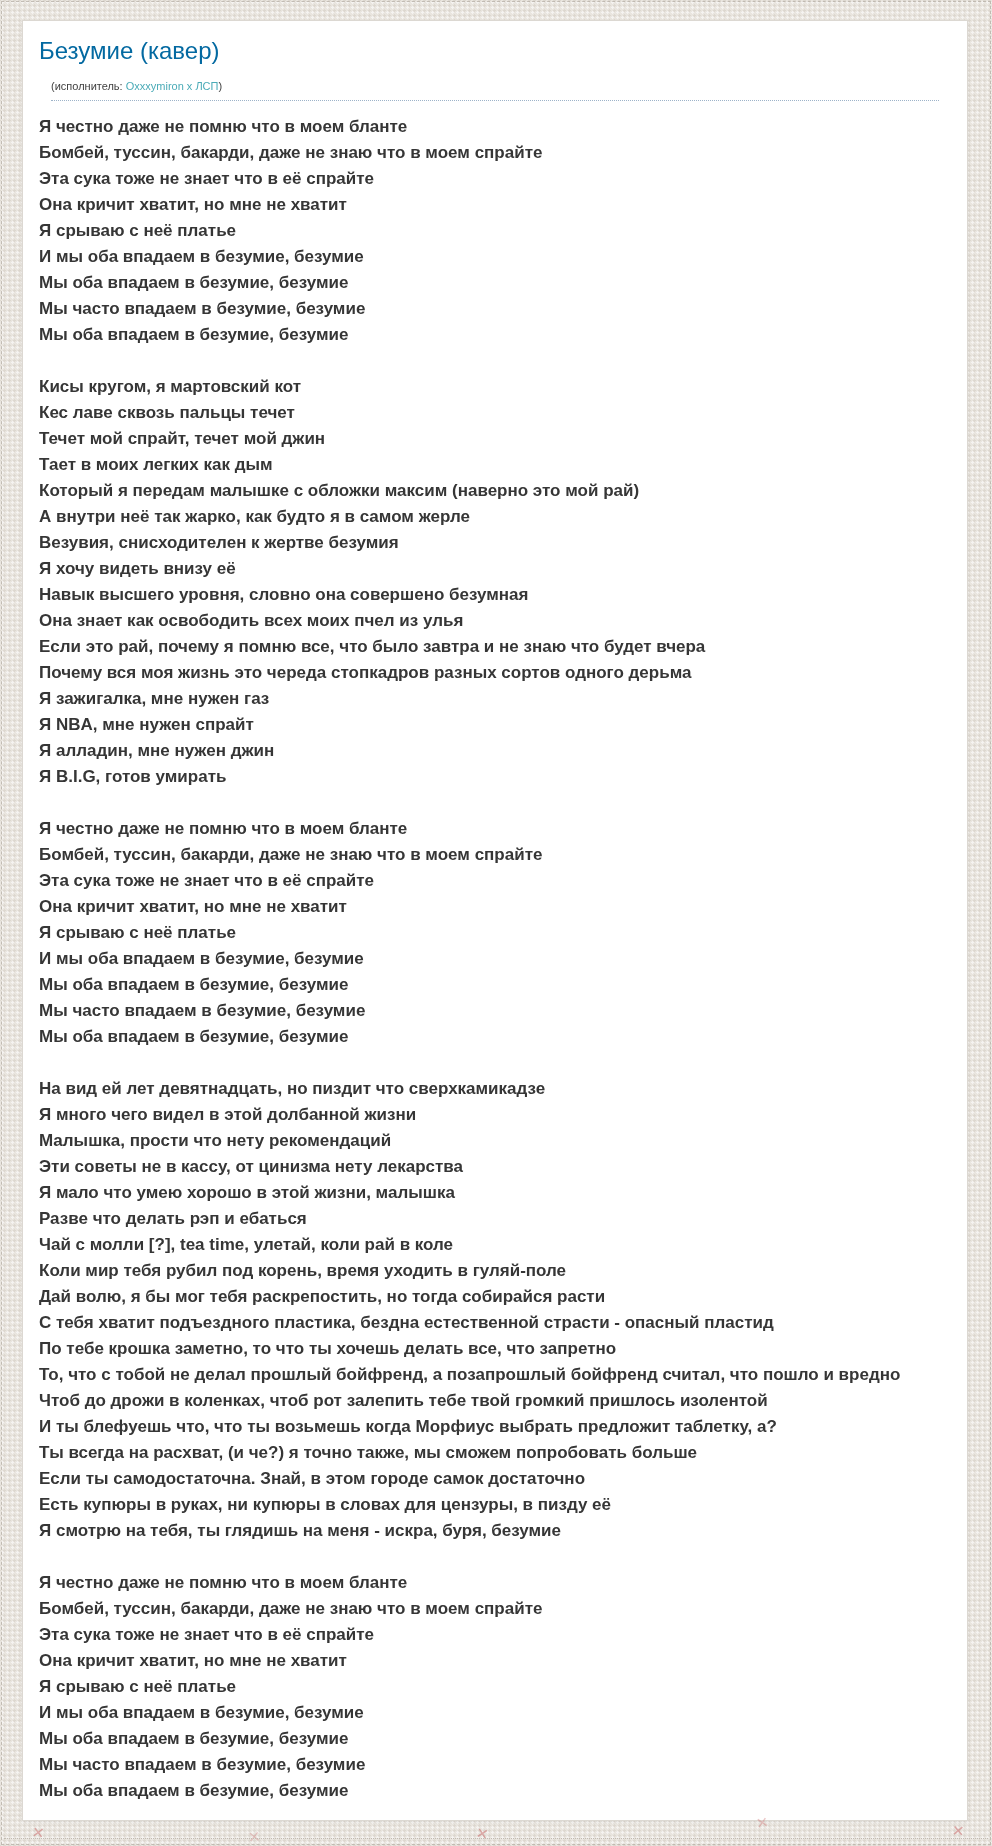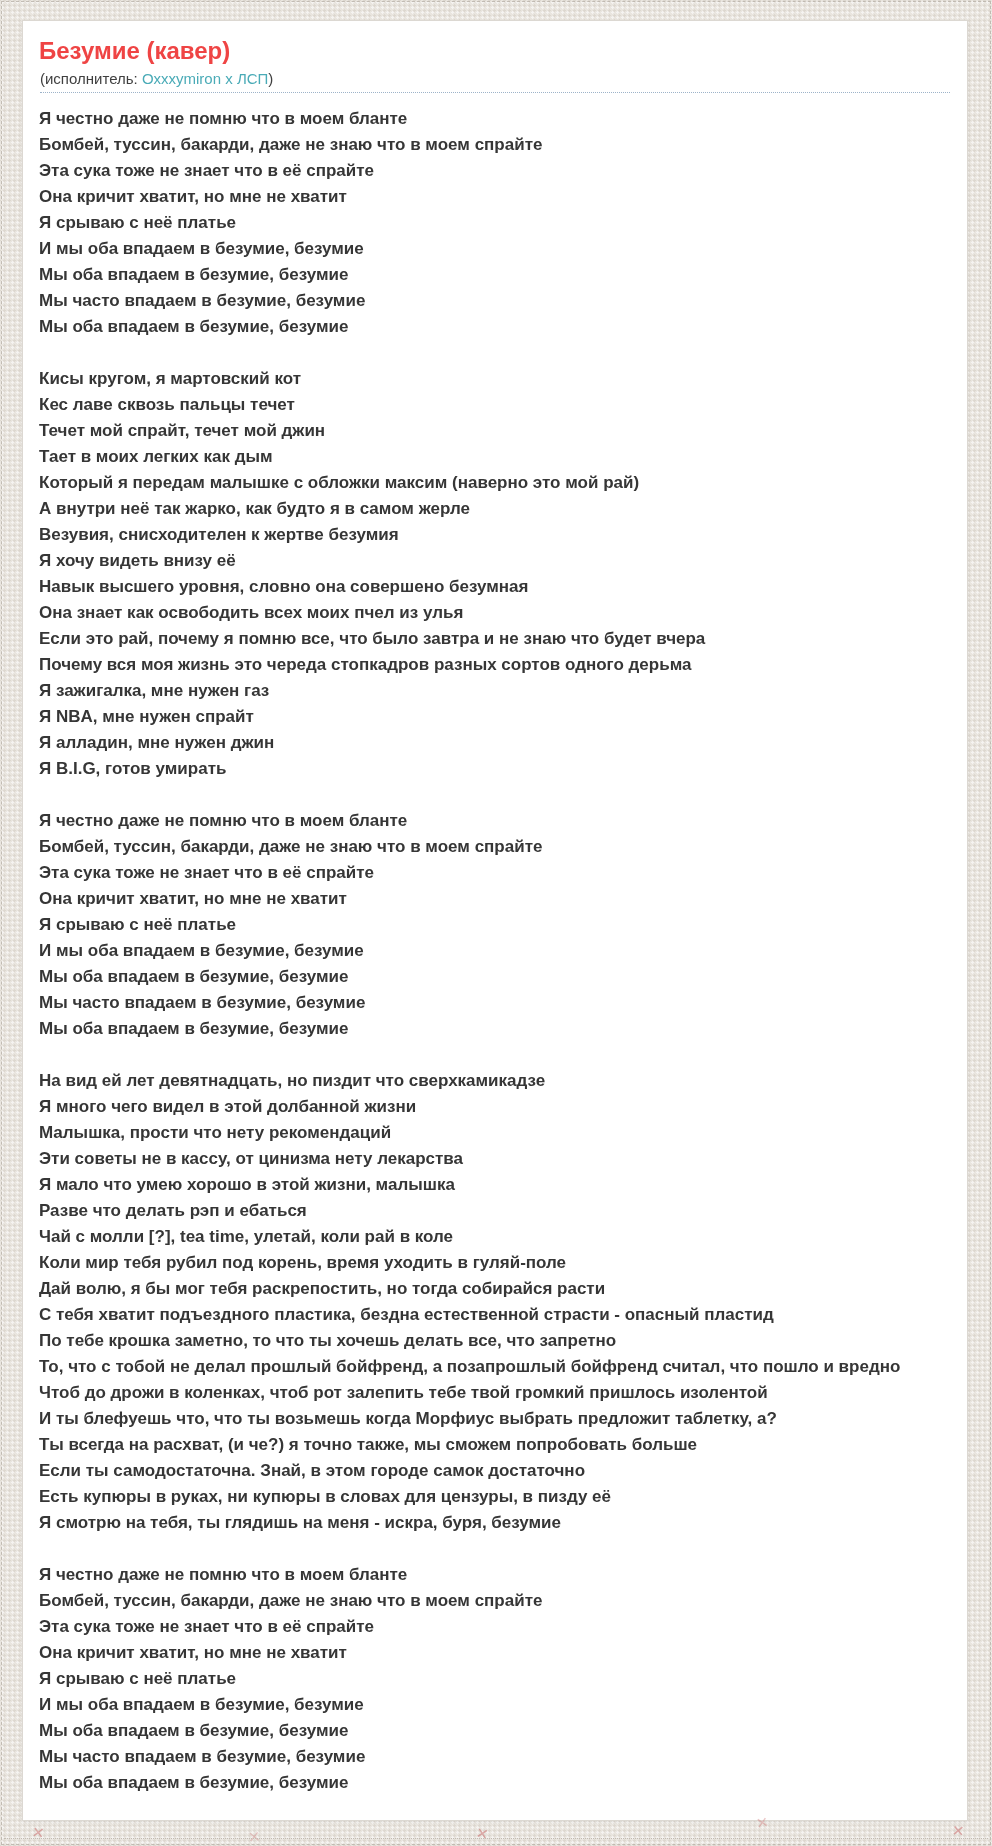--- a/index.html
+++ b/index.html
@@ -31,26 +31,26 @@
     background: #ffffff;
     border: 1px solid #dcd8d2;
     box-shadow: 0 1px 3px rgba(0,0,0,0.07);
     box-sizing: border-box;
     padding: 16px;
   }
   h1.song-title {
     margin: 0 0 4px 0;
     font-size: 24px;
     line-height: 28px;
-    font-weight: 700;
-    color: #ef4444;
+    font-weight: 400;
+    color: #0369a1;
   }
   .artist-line {
-    margin: 1px;
-    font-size: 15px;
+    margin: 12px;
+    font-size: 11px;
     line-height: 19px;
     color: #3f3f3f;
     border-bottom: 1px dotted #9db3c9;
     padding-bottom: 4px;
   }
   .artist-link {
     color: #4aabb7;
     text-decoration: none;
     cursor: pointer;
   }

